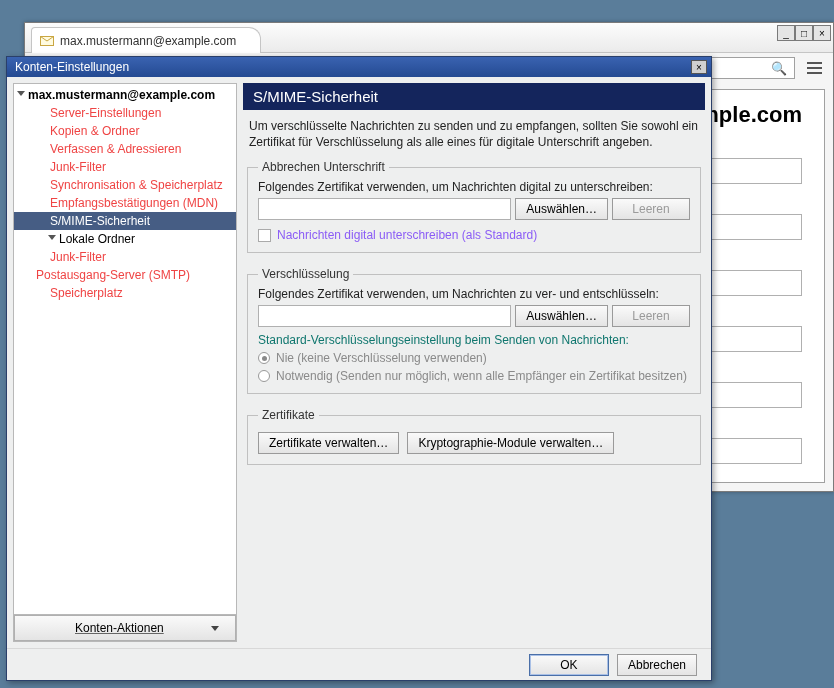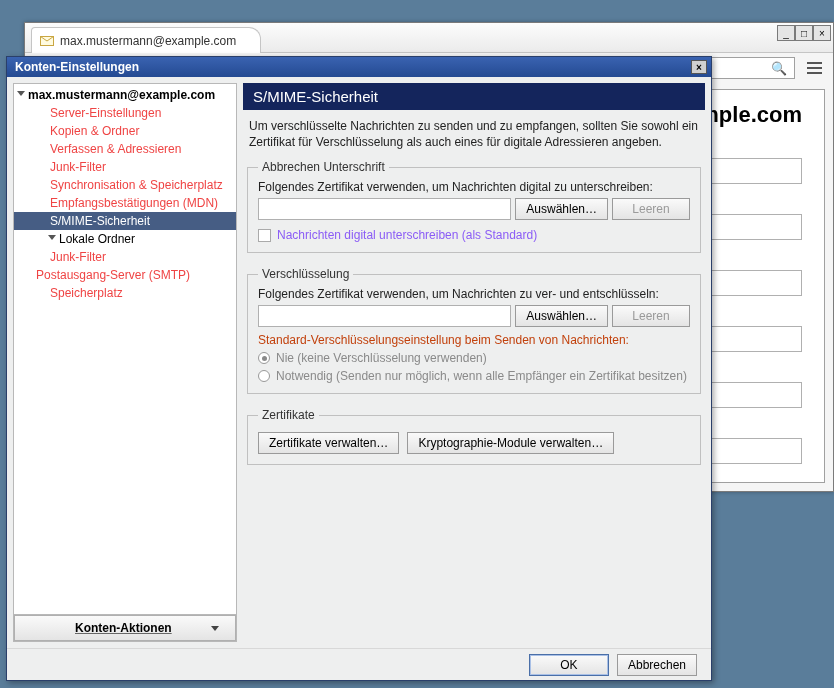--- a/index.html
+++ b/index.html
@@ -100,21 +100,20 @@
     box-shadow: 2px 2px 6px rgba(0,0,0,0.35);
     display:flex; flex-direction:column;
   }
   .dlg-title {
     height: 20px;
     background: linear-gradient(#3a63b1,#244a92);
     color: #fff;
     font-size: 12px;
     display:flex; align-items:center; justify-content:space-between;
     padding: 0 4px 0 8px;
-    font-weight: bold;
   }
   .dlg-close {
     width: 16px; height: 14px;
     background: #d0d0d0;
     border: 1px solid #555;
     color:#000;
     display:flex; align-items:center; justify-content:center;
     font-size: 10px;
     cursor:pointer;
   }
@@ -159,21 +158,20 @@
   .tree-sub {
     padding-left: 36px;
   }
   .tree-item.selected {
     background: #465d84;
     color: #fff;
   }
   .sidebar-footer {
     border-top: 1px solid #b8b8b8;
     background: #f0f0f0;
-    font-weight: bold;
   }
   .konten-btn {
     width: 100%; height: 26px;
     border: 1px solid #b0b0b0;
     background: linear-gradient(#fafafa,#e4e4e4);
     display:flex; align-items:center; justify-content:space-between;
     padding: 0 16px 0 60px;
     cursor:pointer;
   }
   .konten-btn span.label { text-decoration: underline; text-decoration-color: #666; }
@@ -230,21 +228,21 @@
   }
   .cb-row { display:flex; align-items:center; gap:6px; margin-top:8px; color:#8b5cf6;}
   .cb-box {
     width:13px;height:13px;border:1px solid #aaa;background:#fff;
   }
   .radio-row { display:flex; align-items:center; gap:6px; margin-top:4px; color:#8a8a8a;}
   .radio {
     width:12px;height:12px;border:1px solid #999;border-radius:50%;background:#fff;display:inline-flex;align-items:center;justify-content:center;
   }
   .radio.selected::after{content:"";width:5px;height:5px;border-radius:50%;background:#8a8a8a;}
-  .subtext { color:#c2410c; margin-top:6px;}
+  .subtext { color:#0f766e; margin-top:6px;}
   .dlg-footer {
     height: 32px;
     display:flex; align-items:center; justify-content:flex-end;
     gap: 8px; padding: 0 14px;
     border-top: 1px solid #d8d8d8;
   }
   .dlg-footer .btn.primary {
     border: 1px solid #4a6fa8;
     box-shadow: 0 0 0 1px #a9c0e6 inset;
     min-width: 80px;
@@ -320,21 +318,21 @@
       <div class="sidebar-footer">
         <div class="konten-btn">
           <span class="label">Konten-Aktionen</span>
           <span class="dropdown-caret"></span>
         </div>
       </div>
     </div>
 
     <div class="main-pane">
       <div class="pane-header">S/MIME-Sicherheit</div>
-      <div class="desc">Um verschlüsselte Nachrichten zu senden und zu empfangen, sollten Sie sowohl ein Zertifikat für Verschlüsselung als auch eines für digitale Adressieren angeben.</div>
+      <div class="desc">Um verschlüsselte Nachrichten zu senden und zu empfangen, sollten Sie sowohl ein Zertifikat für Verschlüsselung als alle eines für digitale Unterschrift angeben.</div>
 
       <fieldset class="group">
         <legend>Abbrechen Unterschrift</legend>
         <div>Folgendes Zertifikat verwenden, um Nachrichten digital zu unterschreiben:</div>
         <div class="field-row">
           <div class="readonly-input"></div>
           <button class="btn">Auswählen…</button>
           <button class="btn disabled">Leeren</button>
         </div>
         <div class="cb-row">

